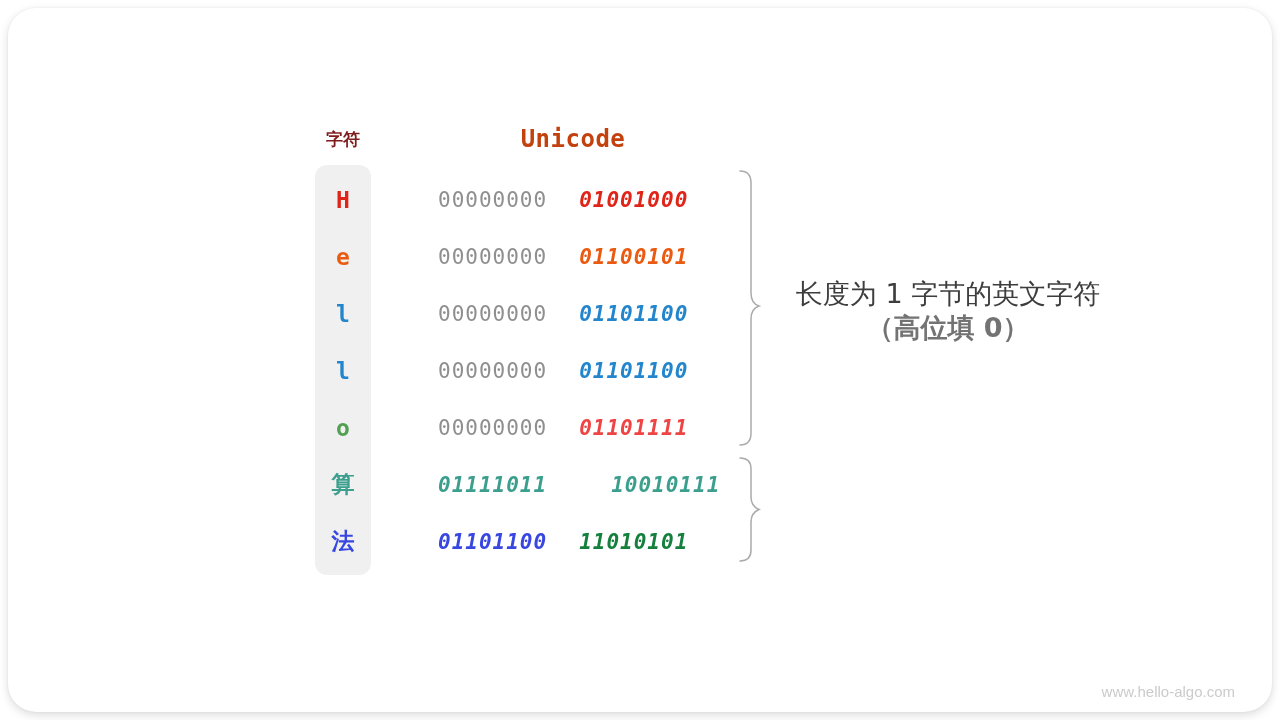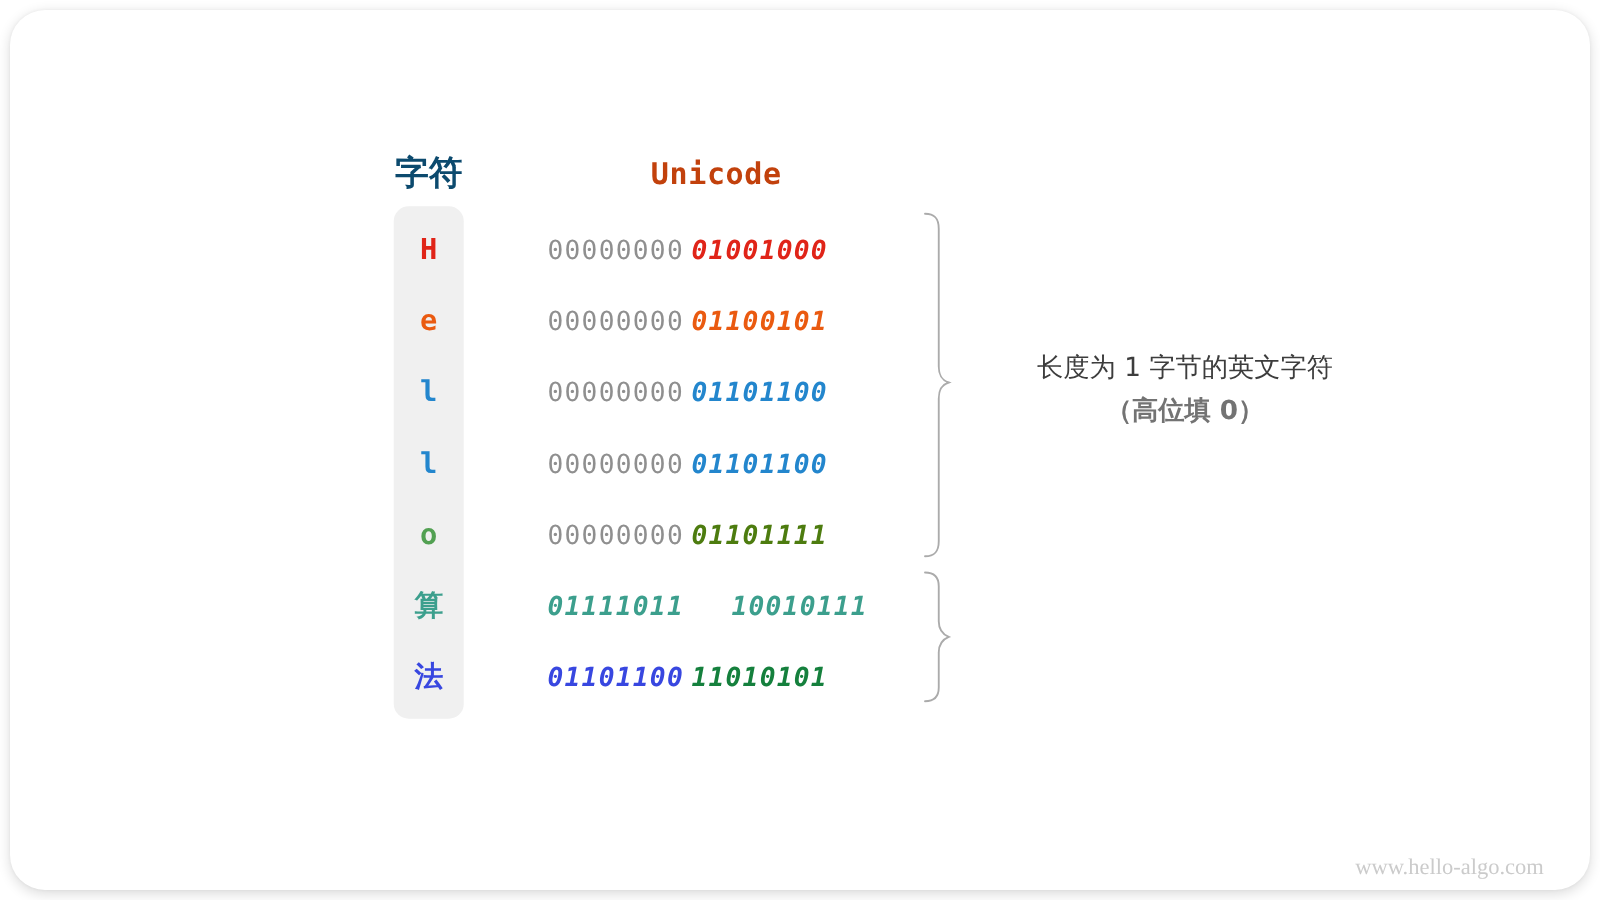--- a/index.html
+++ b/index.html
@@ -15,22 +15,22 @@
     width: 1264px; height: 704px;
     background: #ffffff;
     border-radius: 28px;
     box-shadow: 0 3px 10px rgba(0,0,0,0.14), 0 0 3px rgba(0,0,0,0.05);
   }
   
   .hdr-char {
     position: absolute;
     left: 303px; top: 117px; width: 64px;
     text-align: center;
-    font-size: 27px; font-weight: bold;
-    color: #0c4a6e;
+    font-size: 17px; font-weight: bold;
+    color: #7f1d1d;
     line-height: 28px;
   }
   .hdr-unicode {
     position: absolute;
     left: 430px; top: 116px; width: 270px;
     text-align: center;
     font-family: "DejaVu Sans Mono", "Liberation Mono", monospace;
     font-size: 24px; font-weight: bold;
     letter-spacing: 0.5px;
     color: #c2410c;
@@ -56,59 +56,59 @@
   .char-cell {
     position: absolute;
     left: 307px; top: 0; width: 56px; height: 57px;
     display: flex; align-items: center; justify-content: center;
     font-family: "DejaVu Sans Mono", "Liberation Mono", monospace;
     font-size: 23px; font-weight: bold;
   }
   .bytes {
     position: absolute;
     left: 430px; top: 0; height: 57px;
-    display: flex; align-items: center; gap: 6px;
+    display: flex; align-items: center; gap: 32px;
     font-family: "DejaVu Sans Mono", "Liberation Mono", monospace;
     font-size: 21px;
     letter-spacing: 1px;
     white-space: pre;
   }
   .byte-bold { font-weight: bold; font-style: italic; }
   
   .braces-svg {
     position: absolute;
     left: 722px; top: 158px;
   }
   
   .annot-1 {
     position: absolute;
     left: 770px; top: 269px; width: 340px;
     text-align: center;
     color: #3d3d3d;
-    font-size: 21px;
+    font-size: 27px;
     line-height: 34px;
   }
   .annot-1 .muted {
     color: #737373;
     font-weight: bold;
   }
   .annot-2 {
     position: absolute;
     left: 770px; top: 487px; width: 340px;
     text-align: center;
     color: #3d3d3d;
     font-size: 22px;
     line-height: 28px;
   }
   
   .watermark {
     position: absolute;
     right: 37px; top: 675px;
-    font-family: Liberation Serif, serif;
-    font-size: 18px;
+    font-family: Liberation Sans, sans-serif;
+    font-size: 15px;
     color: #cbcbcb;
   }
 </style>
 </head>
 <body>
 
 <div class="card">
 
   <div class="hdr-char">字符</div>
   <div class="hdr-unicode">Unicode</div>
@@ -146,21 +146,21 @@
       <div class="bytes">
         <span style="color: rgb(143, 143, 143);">00000000</span>
         <span class="byte-bold" style="color: rgb(35, 134, 205);">01101100</span>
       </div>
     </div>
 
     <div class="row">
       <div class="char-cell" style="color: rgb(82, 160, 82);">o</div>
       <div class="bytes">
         <span style="color: rgb(143, 143, 143);">00000000</span>
-        <span class="byte-bold" style="color: #4d7c0f;">01101111</span>
+        <span class="byte-bold" style="color: #ef4444;">01101111</span>
       </div>
     </div>
 
     <div class="row">
       <div class="char-cell" style="color: rgb(60, 159, 141);">算</div>
       <div class="bytes">
         <span class="byte-bold" style="color: rgb(60, 159, 141);">01111011</span>
         <span class="byte-bold" style="color: rgb(60, 159, 141); margin-left: 32px;">10010111</span>
       </div>
     </div>

